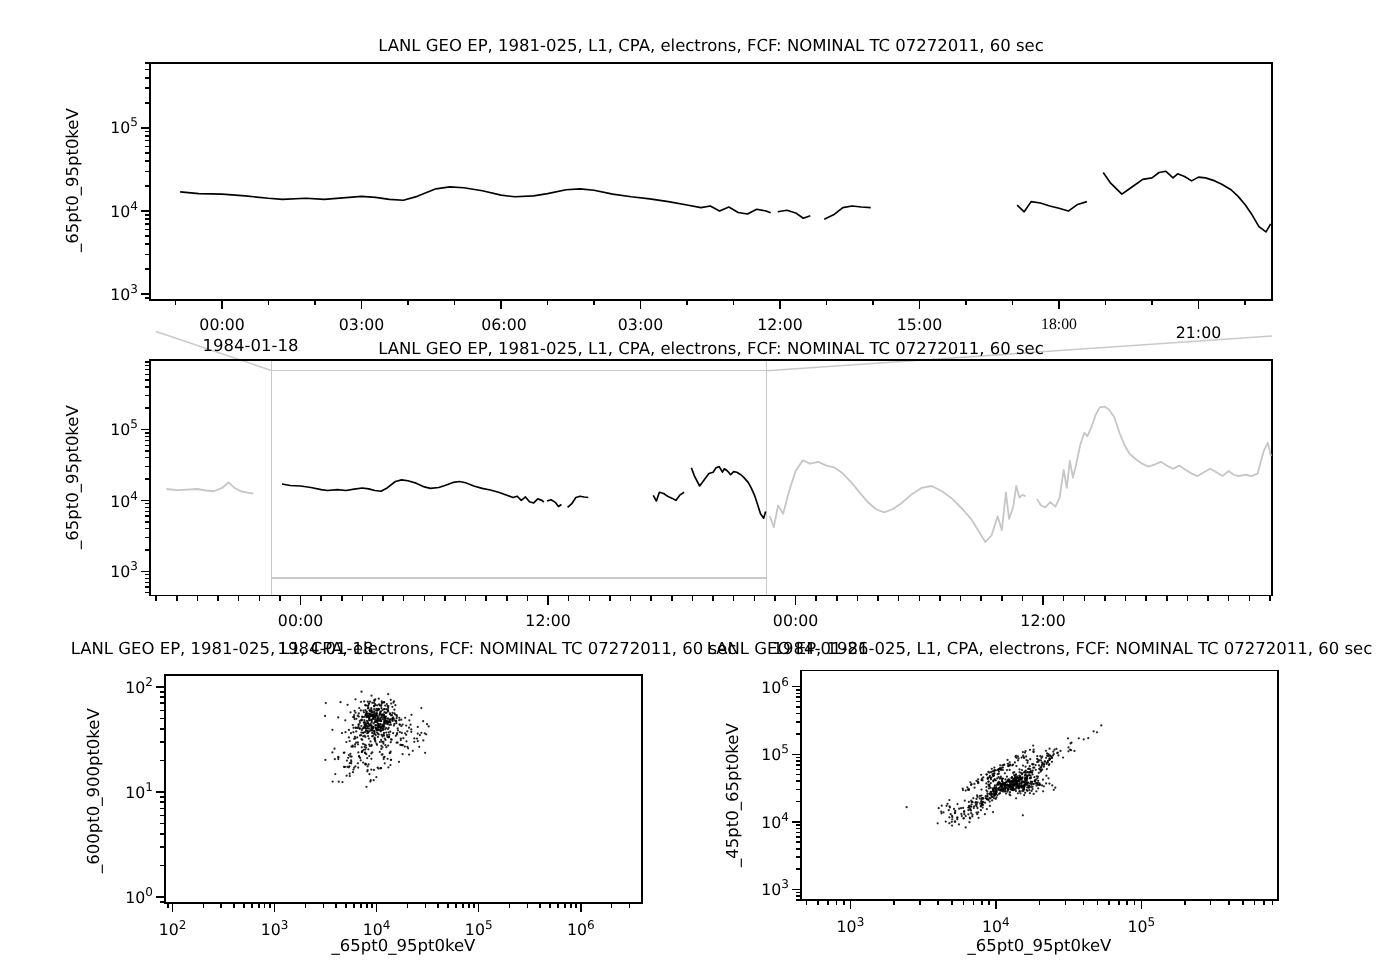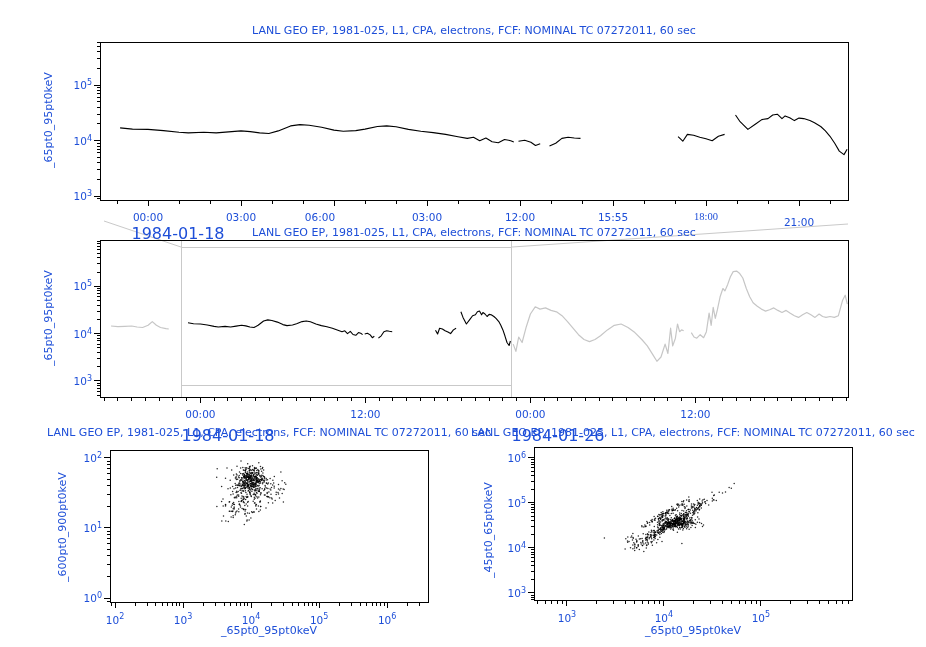--- a/index.html
+++ b/index.html
@@ -1,20 +1,20 @@
 <!DOCTYPE html>
 <html><head>
 <meta charset="utf-8">
 <style>
   html,body{margin:0;padding:0;background:#fff;}
   #canvas{position:relative;width:926px;height:647px;background:#fff;overflow:hidden;
-          font-family:"DejaVu Sans","Liberation Sans",sans-serif;color:#1d4ed8;}
+          font-family:"DejaVu Sans","Liberation Sans",sans-serif;color:#000000;}
   #chart-svg{position:absolute;left:0;top:0;}
   .plot-title{position:absolute;font-size:11px;white-space:nowrap;transform:translateX(-50%);}
-  .date-label{position:absolute;font-size:16px;white-space:nowrap;transform:translateX(-50%);margin-left:11px;}
+  .date-label{position:absolute;font-size:11px;white-space:nowrap;transform:translateX(-50%);}
   .tick-label{position:absolute;font-size:10.5px;white-space:nowrap;line-height:12px;}
   .tick-label.tx{transform:translateX(-50%);}
   .tick-label.ty{transform:translate(-100%,-50%);}
   .tick-label sup{font-size:8px;line-height:8px;}
   .axis-label-y{position:absolute;font-size:11px;white-space:nowrap;
                 transform:rotate(-90deg);transform-origin:0 0;}
   .axis-label-x{position:absolute;font-size:11px;white-space:nowrap;transform:translateX(-50%);}
 </style>
 </head>
 <body>
@@ -1727,24 +1727,24 @@
 
   <div class="axis-label-y" style="left:42px;top:168px">_65pt0_95pt0keV</div>
   <div class="axis-label-y" style="left:42px;top:366px">_65pt0_95pt0keV</div>
   <div class="axis-label-y" style="left:56px;top:582px">_600pt0_900pt0keV</div>
   <div class="axis-label-y" style="left:482px;top:578px">_45pt0_65pt0keV</div>
 
   <div class="axis-label-x" style="left:269px;top:624px">_65pt0_95pt0keV</div>
   <div class="axis-label-x" style="left:693px;top:624px">_65pt0_95pt0keV</div>
 <div class="tick-label tx" style="left: 148.048px; top: 211px;">00:00</div>
     <div class="tick-label tx" style="left: 241.044px; top: 211px;">03:00</div>
-    <div class="tick-label tx" style="left: 320px; top: 211px;">06:00</div>
+    <div class="tick-label tx" style="left: 336px; top: 211px;">06:00</div>
     <div class="tick-label tx" style="left: 427.037px; top: 211px;">03:00</div>
     <div class="tick-label tx" style="left: 520.033px; top: 211px;">12:00</div>
-    <div class="tick-label tx" style="left: 613.029px; top: 211px;">15:55</div>
+    <div class="tick-label tx" style="left: 613.029px; top: 211px;">15:00</div>
     <div class="tick-label tx" style="left: 706.026px; top: 211px; font-family: Liberation Serif, serif;">18:00</div>
     <div class="tick-label tx" style="left: 799.022px; top: 216px;">21:00</div>
     <div class="tick-label ty" style="left: 92px; top: 196.119px;">10<sup>3</sup></div>
     <div class="tick-label ty" style="left: 92px; top: 140.681px;">10<sup>4</sup></div>
     <div class="tick-label ty" style="left: 92px; top: 85.2421px;">10<sup>5</sup></div>
     <div class="tick-label tx" style="left: 200.375px; top: 408px;">00:00</div>
     <div class="tick-label tx" style="left: 365.375px; top: 408px;">12:00</div>
     <div class="tick-label tx" style="left: 530.375px; top: 408px;">00:00</div>
     <div class="tick-label tx" style="left: 695.375px; top: 408px;">12:00</div>
     <div class="tick-label ty" style="left: 92px; top: 380.922px;">10<sup>3</sup></div>

